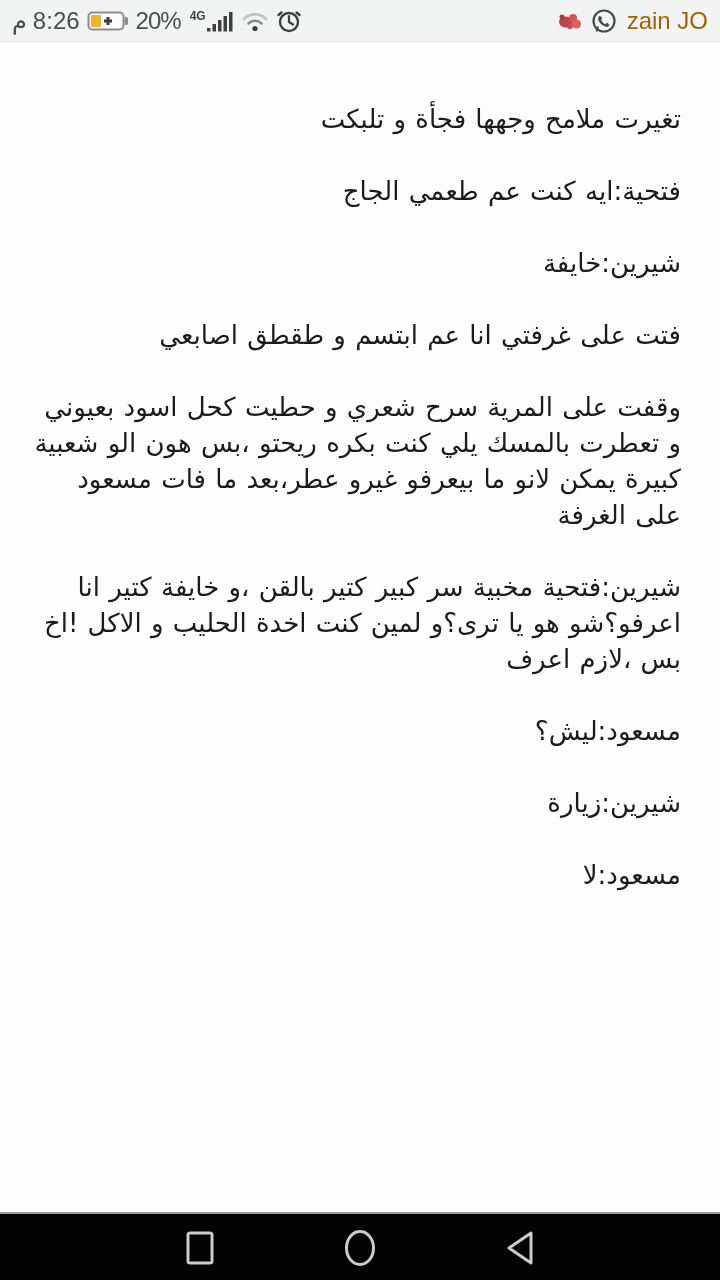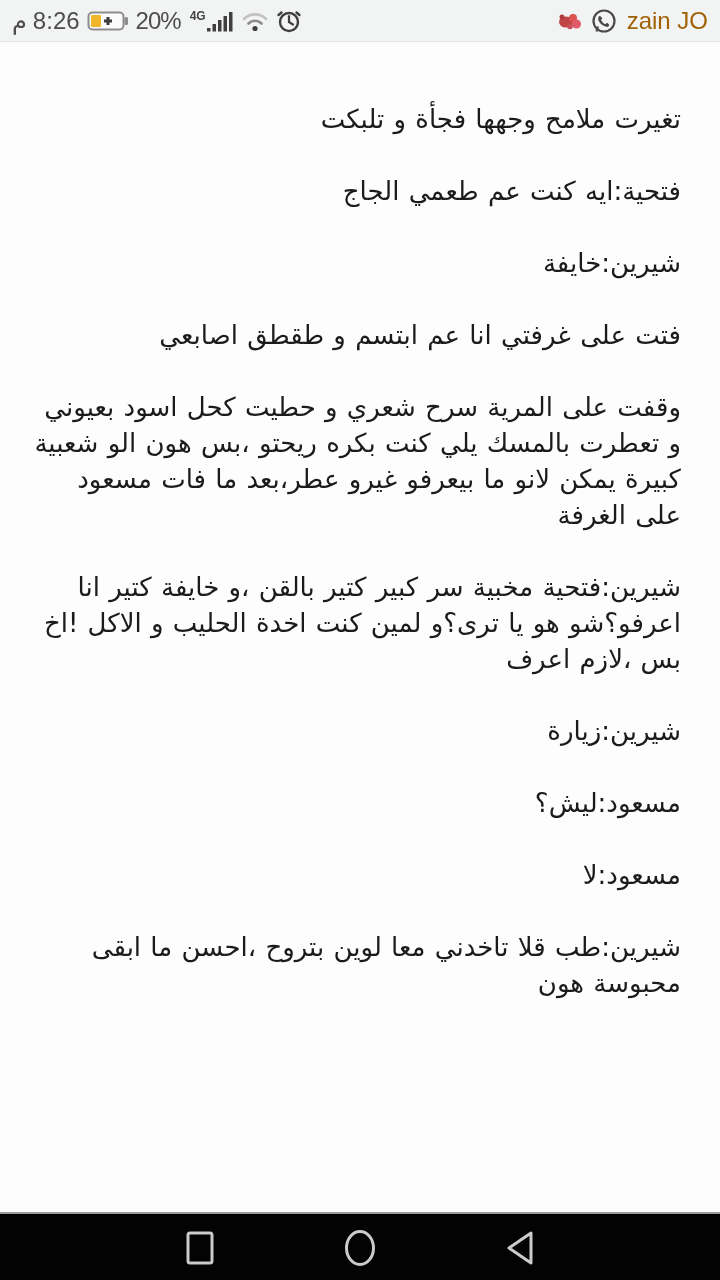--- a/index.html
+++ b/index.html
@@ -166,24 +166,23 @@
   </header>
 
   <main class="content">
     <div class="story-text" dir="rtl" lang="ar">
         <p>تغيرت ملامح وجهها فجأة و تلبكت</p>
         <p>فتحية:ايه كنت عم طعمي الجاج</p>
         <p>شيرين:خايفة</p>
         <p>فتت على غرفتي انا عم ابتسم و طقطق اصابعي</p>
         <p>وقفت على المرية سرح شعري و حطيت كحل اسود بعيوني و تعطرت بالمسك يلي كنت بكره ريحتو ،بس هون الو شعبية كبيرة يمكن لانو ما بيعرفو غيرو عطر،بعد ما فات مسعود على الغرفة</p>
         <p>شيرين:فتحية مخبية سر كبير كتير بالقن ،و خايفة كتير انا اعرفو؟شو هو يا ترى؟و لمين كنت اخدة الحليب و الاكل !اخ بس ،لازم اعرف</p>
+        <p>مسعود:ليش؟</p>
         <p>شيرين:زيارة</p>
-        <p>مسعود:ليش؟</p>
         <p>مسعود:لا</p>
-        <p>شيرين:طب قلا تاخدني معا لوين بتروح ،احسن ما ابقى محبوسة هون</p>
       </div>
   </main>
 
   <nav class="nav-bar">
     <button class="nav-btn recents">
       <svg width="30" height="36" viewBox="0 0 30 36">
         <rect x="3" y="3" width="24" height="30" rx="2" fill="none" stroke="#cbcbcb" stroke-width="3"></rect>
       </svg>
     </button>
     <button class="nav-btn home">

